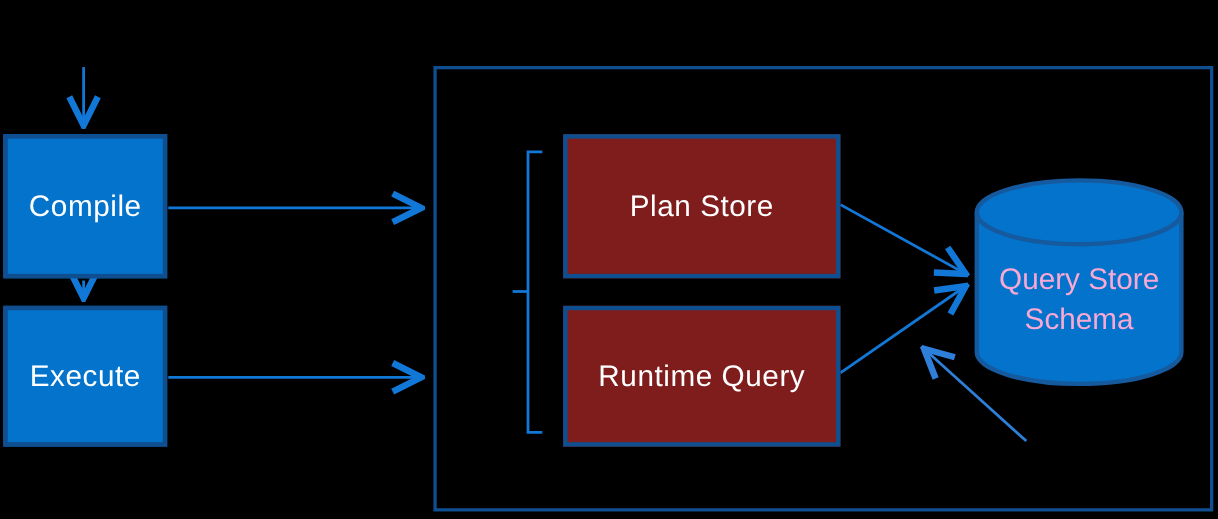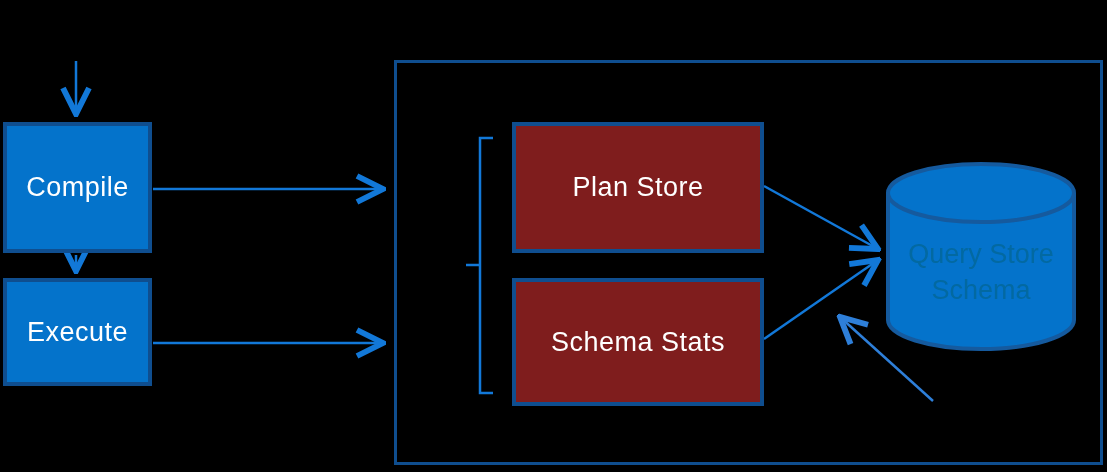--- a/index.html
+++ b/index.html
@@ -25,35 +25,35 @@
   .blue-node {
     background: #0473CB;
     border: 4px solid #0F4E8F;
     text-align: center;
   }
   .orange-node {
     background: #7f1d1d;
     border: 4px solid #0F4E8F;
   }
   #compile-box  { left: 3px;   top: 122px; width: 149px; height: 131px; }
-  #execute-box  { left: 3px;   top: 278px; width: 149px; height: 108px; }
+  #execute-box  { left: 3px;   top: 278px; width: 149px; height: 128px; }
   #plan-store-box     { left: 512px; top: 122px; width: 252px; height: 131px; }
   #runtime-stats-box  { left: 512px; top: 278px; width: 252px; height: 128px; }
   #query-store-container {
     position: absolute;
     box-sizing: border-box;
     left: 394px; top: 60px; width: 709px; height: 405px;
     border: 3px solid #0F4E8F;
     background: transparent;
   }
   #schema-label {
     position: absolute;
     left: 886px; top: 236px; width: 190px;
     text-align: center;
-    color: #0369a1;
+    color: #f9a8d4;
     font-size: 27px;
     line-height: 36px;
     font-weight: 400;
   }
   svg.overlay {
     position: absolute;
     left: 0; top: 0;
     width: 1107px; height: 472px;
   }
 </style>
@@ -103,18 +103,18 @@
 
   <div class="node blue-node" id="execute-box">
     <span>Execute</span>
   </div>
 
   <div class="node orange-node" id="plan-store-box">
     <span>Plan Store</span>
   </div>
 
   <div class="node orange-node" id="runtime-stats-box">
-    <span>Schema Stats</span>
+    <span>Runtime Query</span>
   </div>
 
   <div id="schema-label">Query Store Schema</div>
 
 </div>
 
 </body></html>

